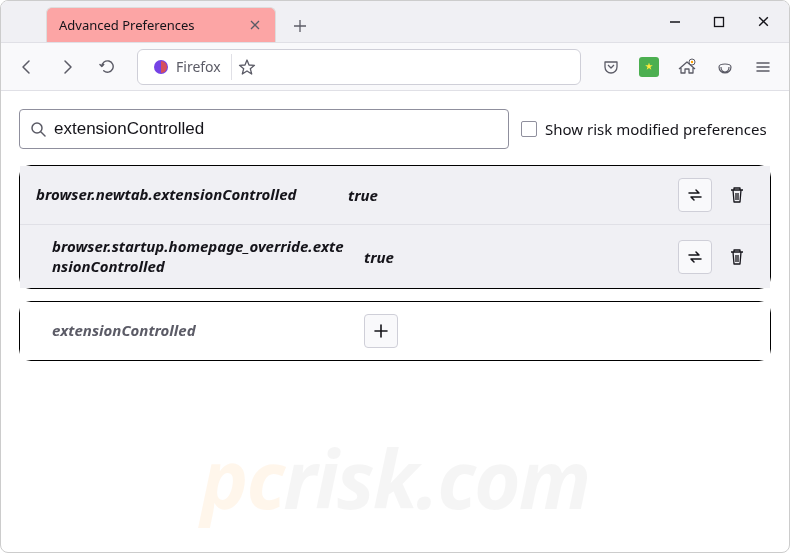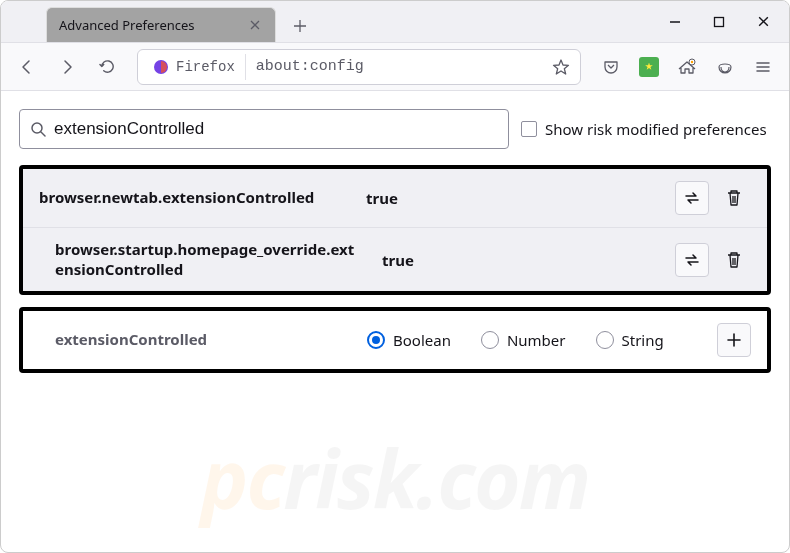--- a/index.html
+++ b/index.html
@@ -3,54 +3,54 @@
   <meta charset="utf-8">
   <style>
     * { box-sizing: border-box; margin: 0; padding: 0; }
     body { font-family: system-ui, -apple-system, "Segoe UI", sans-serif; font-size: 15px; background: #fff; width: 790px; height: 553px; overflow: hidden; position: relative; }
     
     
     .window { border: 1px solid #ccc; border-radius: 8px; width: 790px; height: 553px; background: #fff; display: flex; flex-direction: column; overflow: hidden; }
     
     .titlebar { display: flex; height: 42px; background: #f0f0f4; border-bottom: 1px solid #e0e0e6; align-items: stretch; }
     .tabs-area { flex: 1; display: flex; align-items: flex-end; padding-left: 45px; }
-    .tab { display: flex; align-items: center; background: #a3a3a3; border: 1px solid #ddd; border-bottom: none; border-radius: 6px 6px 0 0; padding: 8px 12px; min-width: 230px; font-size: 13px; color: #15141a; }
+    .tab { display: flex; align-items: center; background: #fca5a5; border: 1px solid #ddd; border-bottom: none; border-radius: 6px 6px 0 0; padding: 8px 12px; min-width: 230px; font-size: 13px; color: #15141a; }
     .tab-title { flex: 1; }
     .tab-close { width: 16px; height: 16px; display: flex; align-items: center; justify-content: center; color: #5b5b66; cursor: pointer; }
     .newtab-btn { width: 32px; height: 32px; margin: 5px 0 0 8px; display: flex; align-items: center; justify-content: center; border-radius: 4px; cursor: pointer; color: #5b5b66; }
     .window-controls { display: flex; align-items: center; padding-right: 4px; }
     .win-btn { width: 44px; height: 38px; display: flex; align-items: center; justify-content: center; cursor: pointer; color: #15141a; }
     
     .toolbar { display: flex; align-items: center; height: 48px; background: #f9f9fb; border-bottom: 1px solid #e0e0e6; padding: 0 8px; gap: 4px; }
     .nav-btn { width: 36px; height: 36px; display: flex; align-items: center; justify-content: center; border-radius: 4px; cursor: pointer; color: #5b5b66; }
-    .urlbar { flex: 1; display: flex; align-items: center; background: #fff; border: 1px solid #cfcfd8; border-radius: 6px; height: 36px; margin: 0 8px; padding: 0 4px; font-family: Liberation Mono, monospace; }
+    .urlbar { flex: 1; display: flex; align-items: center; background: #fff; border: 1px solid #cfcfd8; border-radius: 6px; height: 36px; margin: 0 8px; padding: 0 4px; }
     .url-identity { display: flex; align-items: center; gap: 6px; padding: 0 10px; border-right: 1px solid #e0e0e6; height: 26px; color: #5b5b66; font-size: 14px; }
     .url-text { flex: 1; padding: 0 10px; color: #5b5b66; font-size: 15px; }
     .url-action { width: 30px; height: 30px; display: flex; align-items: center; justify-content: center; cursor: pointer; color: #5b5b66; }
     .toolbar-icons { display: flex; align-items: center; gap: 2px; }
     .tb-icon { width: 36px; height: 36px; display: flex; align-items: center; justify-content: center; border-radius: 4px; cursor: pointer; color: #5b5b66; }
     .green-square { width: 20px; height: 20px; background: #4caf50; border-radius: 3px; display:flex; align-items:center; justify-content:center; }
     .green-square::after { content:""; width:8px; height:8px; background:#ffeb3b; clip-path: polygon(50% 0, 61% 35%, 98% 35%, 68% 57%, 79% 91%, 50% 70%, 21% 91%, 32% 57%, 2% 35%, 39% 35%); }
     
     .content { flex: 1; padding: 18px; overflow-y: auto; color: #15141a; position: relative; }
     
     .search-row { display: flex; align-items: center; gap: 12px; margin-bottom: 16px; }
     .searchbox { flex: 1; display: flex; align-items: center; border: 1px solid #8f8f9d; border-radius: 4px; height: 40px; padding: 0 10px; gap: 8px; background: #fff; max-width: 490px;}
     .searchbox input { border: none; outline: none; flex: 1; font-size: 17px; color: #15141a; background: transparent; }
     .checkbox-row { display: flex; align-items: center; gap: 8px; cursor: pointer; }
     .checkbox { width: 16px; height: 16px; border: 1px solid #8f8f9d; border-radius: 2px; background: #fff; }
     .checkbox-label { font-size: 15px; color: #15141a; }
     
-    .pref-table { border: 4px solid #000000; border-radius: 4px; }
+    .pref-table { border: 1px solid #000000; border-radius: 12px; font-style: italic; }
     .pref-row { display: flex; align-items: center; padding: 12px 16px; gap: 12px; border-bottom: 1px solid #e0e0e6; }
     .pref-row:last-child { border-bottom: none; padding-left: 32px; }
     .pref-row.modified { background: #f0f0f4; font-weight: 700; }
     .pref-row.new { background: #fff; color: #5b5b66; font-weight: 700; }
     .pref-name { width: 300px; word-break: break-all; line-height: 1.3; }
-    .pref-value { flex: 1; margin-left: 15px; }
+    .pref-value { flex: 1; }
     .pref-new-val { flex: 1; display: flex; gap: 30px; font-weight: 400; color: #15141a; }
     .radio-option { display: flex; align-items: center; gap: 8px; cursor: pointer; }
     .radio { width: 18px; height: 18px; border: 1px solid #8f8f9d; border-radius: 50%; display: flex; align-items: center; justify-content: center; background:#fff; }
     .radio.selected { border: 2px solid #0060df; }
     .radio.selected::after { content: ""; width: 8px; height: 8px; background: #0060df; border-radius: 50%; }
     .pref-actions { display: flex; gap: 8px; }
     .action-btn { width: 34px; height: 34px; border: 1px solid #cfcfd8; border-radius: 4px; background: #f9f9fb; display: flex; align-items: center; justify-content: center; cursor: pointer; color: #15141a; }
     .action-btn.plain { border:none; background:transparent; }
     
     .watermark { position: absolute; left: 0; right: 0; bottom: 20px; text-align: center; font-size: 80px; font-weight: 700; font-style: italic; color: rgba(0,0,0,0.04); pointer-events: none; letter-spacing: -2px; }
@@ -118,21 +118,20 @@
       <div class="url-identity">
         <span>
           <svg width="18" height="18" viewBox="0 0 18 18">
               <circle cx="9" cy="9" r="7" fill="#7542e5"></circle>
               <path d="M9 2 a7 7 0 0 1 0 14 a5 5 0 0 0 0-14" fill="#ff9100"></path>
               <path d="M9 3 a6 6 0 0 1 0 12" fill="#ff5722" opacity="0.7"></path>
             </svg>
         </span>
         <span>Firefox</span>
       </div>
-      <div class="url-text">about:config</div>
       <div class="url-action">
         <svg width="18" height="18" viewBox="0 0 18 18">
             <path d="M9 2 L11 7 L16.5 7.3 L12.3 10.7 L13.7 16 L9 13 L4.3 16 L5.7 10.7 L1.5 7.3 L7 7 Z" stroke="currentColor" stroke-width="1.3" fill="none" stroke-linejoin="round"></path>
           </svg>
       </div>
     </div>
     <div class="toolbar-icons">
       <div class="tb-icon">
         <svg width="18" height="18" viewBox="0 0 18 18">
             <path d="M3 4 h12 v5 a6 6 0 0 1 -12 0 z M6 7 l3 3 l3 -3" stroke="currentColor" stroke-width="1.3" fill="none" stroke-linejoin="round"></path>
@@ -210,34 +209,20 @@
                 <path d="M2 4 H14 M5 4 V2 H11 V4 M4 4 l1 12 h6 l1 -12 M7 7 v7 M9 7 v7" stroke="currentColor" stroke-width="1.3" fill="none" stroke-linejoin="round"></path>
               </svg>
           </div>
         </div>
       </div>
     </div>
 
     <div class="pref-table" style="margin-top:12px;">
       <div class="pref-row new">
         <div class="pref-name">extensionControlled</div>
-        <div class="pref-new-val">
-          <label class="radio-option">
-            <span class="radio selected"></span>
-            <span>Boolean</span>
-          </label>
-          <label class="radio-option">
-            <span class="radio"></span>
-            <span>Number</span>
-          </label>
-          <label class="radio-option">
-            <span class="radio"></span>
-            <span>String</span>
-          </label>
-        </div>
         <div class="pref-actions">
           <div class="action-btn">
             <svg width="16" height="16" viewBox="0 0 16 16">
                 <path d="M8 2 V14 M2 8 H14" stroke="currentColor" stroke-width="1.6" stroke-linecap="round"></path>
               </svg>
           </div>
         </div>
       </div>
     </div>
 

